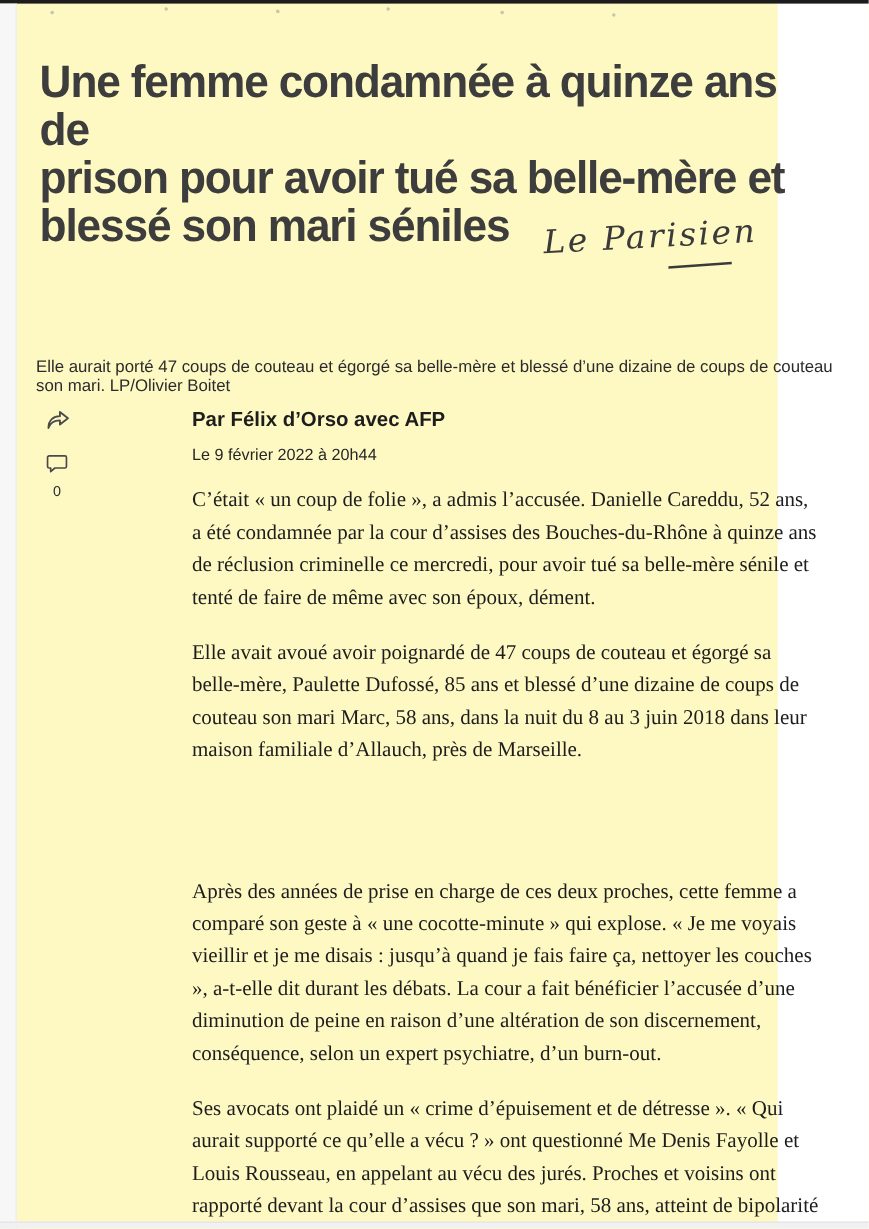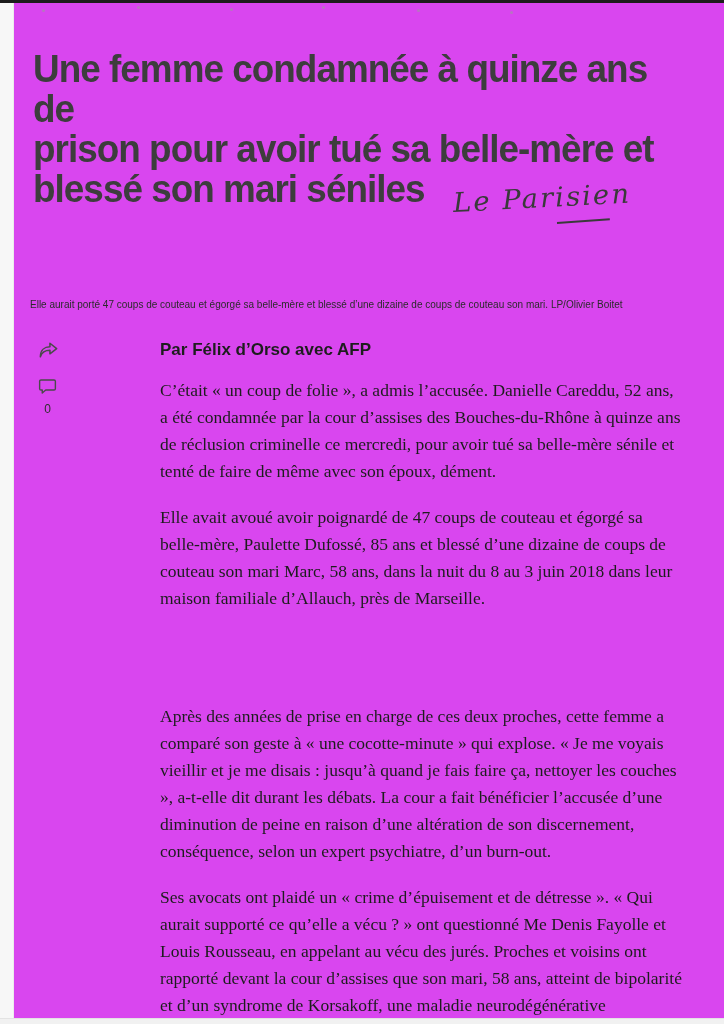--- a/index.html
+++ b/index.html
@@ -5,22 +5,22 @@
   html,body{margin:0;padding:0;}
   body{
     width:724px;height:1024px;
     background:#ffffff;
     font-family:"Liberation Sans", sans-serif;
     overflow:hidden;
     position:relative;
   }
   .page{
     position:relative;
-    width:724px;height:1024px;
-    background:#d946ef;
+    width:648px;height:1024px;
+    background:#fef9c3;
     box-sizing:border-box;
   }
   
   .scan-top-edge{
     position:absolute;top:0;left:0;width:724px;height:3px;
     background:#1c1c1c;
   }
   .scan-left-band{
     position:absolute;top:3px;left:0;width:13px;height:1021px;
     background:#f7f7f7;border-right:1px solid #ececec;
@@ -60,21 +60,21 @@
   
   .lede{
     position:absolute;left:30px;top:166px;width:672px;
     font-family:"Liberation Serif", serif;
     font-size:21.5px;line-height:34px;
     color:#1b1b1b;
   }
   
   .caption{
     position:absolute;left:30px;top:297px;width:680px;
-    font-size:10px;line-height:16px;
+    font-size:14px;line-height:16px;
     color:#2b2b2b;
   }
   
   .article-body{
     position:absolute;left:0;top:336px;width:724px;
     display:flex;
   }
   .rail{
     width:160px;box-sizing:border-box;
     padding-left:37px;padding-top:2px;
@@ -155,20 +155,21 @@
               <path d="M4.5 4.5 h15 a1.5 1.5 0 0 1 1.5 1.5 v8.5 a1.5 1.5 0 0 1 -1.5 1.5 h-9.5 l-4 3.5 v-3.5 h-1.5 a1.5 1.5 0 0 1 -1.5 -1.5 v-8.5 a1.5 1.5 0 0 1 1.5 -1.5 z"></path>
             </svg>
           </span>
         </button>
         <span class="comment-count">0</span>
       </div>
     </div>
 
     <div class="content">
       <p class="byline">Par Félix d’Orso avec AFP</p>
+      <p class="dateline">Le 9 février 2022 à 20h44</p>
 
       <div class="paras">
         <p>C’était « un coup de folie », a admis l’accusée. Danielle Careddu, 52 ans, a été condamnée par la cour d’assises des Bouches-du-Rhône à quinze ans de réclusion criminelle ce mercredi, pour avoir tué sa belle-mère sénile et tenté de faire de même avec son époux, dément.</p>
         <p>Elle avait avoué avoir poignardé de 47 coups de couteau et égorgé sa belle-mère, Paulette Dufossé, 85 ans et blessé d’une dizaine de coups de couteau son mari Marc, 58 ans, dans la nuit du 8 au 3 juin 2018 dans leur maison familiale d’Allauch, près de Marseille.</p>
         <div class="para-gap"></div>
         <p>Après des années de prise en charge de ces deux proches, cette femme a comparé son geste à « une cocotte-minute » qui explose. « Je me voyais vieillir et je me disais : jusqu’à quand je fais faire ça, nettoyer les couches », a-t-elle dit durant les débats. La cour a fait bénéficier l’accusée d’une diminution de peine en raison d’une altération de son discernement, conséquence, selon un expert psychiatre, d’un burn-out.</p>
         <p>Ses avocats ont plaidé un « crime d’épuisement et de détresse ». « Qui aurait supporté ce qu’elle a vécu ? » ont questionné Me Denis Fayolle et Louis Rousseau, en appelant au vécu des jurés. Proches et voisins ont rapporté devant la cour d’assises que son mari, 58 ans, atteint de bipolarité et d’un syndrome de Korsakoff, une maladie neurodégénérative consécutive à des années d’alcoolisme, était devenu ingérable.</p>
       </div>
     </div>
   </div>

